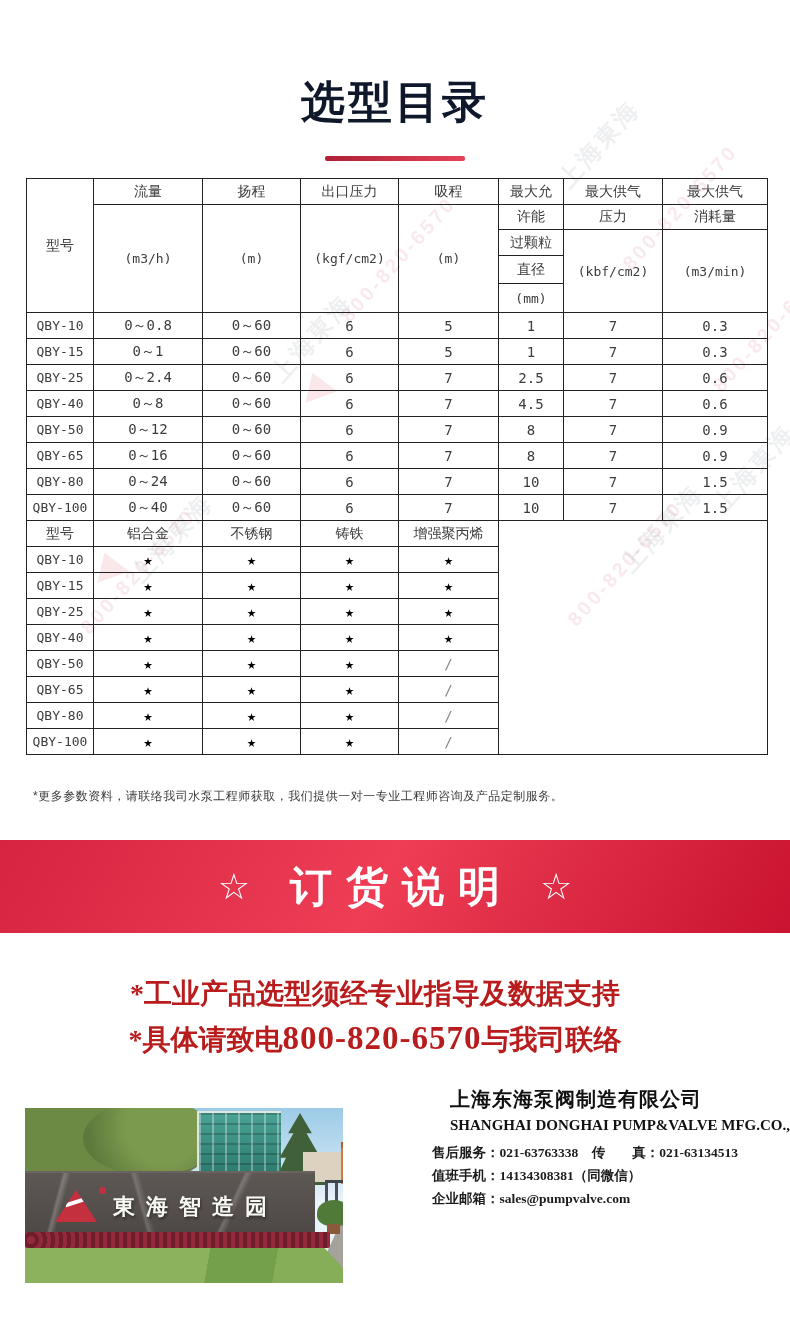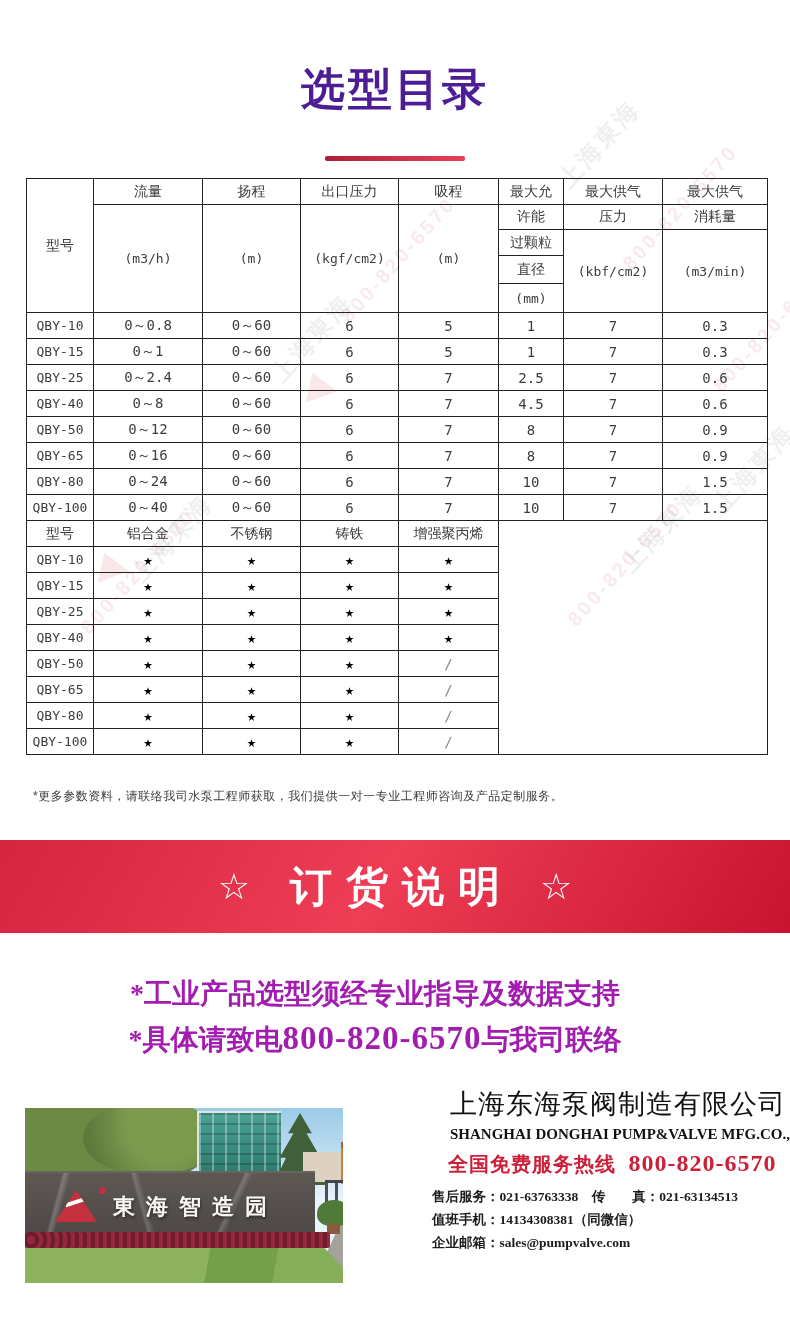--- a/index.html
+++ b/index.html
@@ -8,22 +8,22 @@
   
   #wm-layer{position:absolute;inset:0;z-index:0;pointer-events:none;}
   .wm{position:absolute;transform:rotate(-48deg);white-space:nowrap;font-weight:700;
       letter-spacing:3px;opacity:.13;}
   .wm-cn{font-size:24px;color:#7d8b99;}
   .wm-num{font-size:20px;color:#d4607a;}
   .wm-logo{position:absolute;width:34px;height:26px;background:#e8a8b4;opacity:.28;
       clip-path:polygon(50% 0,100% 100%,0 100%);transform:rotate(-20deg);}
   .layer{position:absolute;z-index:1;}
   
-  .page-title{top:60px;left:0;width:790px;text-align:center;font-size:44px;font-weight:900;
-      color:#4c1d95;letter-spacing:3px;}
+  .page-title{top:73px;left:0;width:790px;text-align:center;font-size:44px;font-weight:900;
+      color:#0f172a;letter-spacing:3px;}
   .title-underline{top:156px;left:325px;width:140px;height:5px;border-radius:2px;
       background:linear-gradient(90deg,#ae2036,#e54258);}
   
   .spec-table-wrap{top:178px;left:26px;}
   table{border-collapse:collapse;table-layout:fixed;width:741px;
       font-family:"DejaVu Sans Mono",monospace;color:#3c3c3c;}
   td{border:1px solid #222;text-align:center;vertical-align:middle;font-size:14px;
       padding:0;overflow:hidden;}
   thead tr.hr1{height:26px;} thead tr.hr2{height:25px;} thead tr.hr3{height:26px;}
   thead tr.hr4{height:28px;} thead tr.hr5{height:29px;}
@@ -35,21 +35,21 @@
   
   .note{top:788px;left:33px;font-size:12px;color:#3a3a3a;letter-spacing:.5px;}
   
   .banner{top:840px;left:0;width:790px;height:93px;display:flex;align-items:center;
       justify-content:center;gap:26px;
       background:linear-gradient(120deg,#d62441 0%,#ee3d55 48%,#c91330 100%);}
   .banner-star{color:#fff;font-size:36px;font-weight:400;line-height:1;}
   .banner-title{color:#fff;font-size:42px;font-weight:900;letter-spacing:14px;
       text-indent:14px;line-height:1;}
   
-  .notice{top:972px;left:0;width:750px;text-align:center;color:#a21caf;
+  .notice{top:972px;left:0;width:750px;text-align:center;color:#b91c1c;
       font-family:"Liberation Serif",serif;font-weight:900;font-size:28px;line-height:44px;}
   .notice .num{font-size:33px;letter-spacing:1px;}
   
   .photo{top:1087px;left:25px;width:318px;height:175px;overflow:hidden;
       background:linear-gradient(180deg,#9ccbe7 0%,#c8e2f3 34%,#e9f3fa 52%);margin-top:21px;}
   .photo *{position:absolute;}
   .ph-cloud{left:58px;top:3px;width:130px;height:15px;border-radius:50%;
       background:rgba(255,255,255,.6);}
   .ph-tree-big{left:-28px;top:-18px;width:215px;height:98px;border-radius:46%;
       background:radial-gradient(circle at 35% 45%,#6d8a44 0 45%,#55703a 75%,#47603196);}
@@ -85,21 +85,21 @@
   .ph-logo-dot{left:74px;top:79px;width:7px;height:7px;border-radius:50%;background:#c5303e;}
   .ph-sign{left:88px;top:84px;font-size:22px;font-weight:700;letter-spacing:11px;
       color:#f8f8f2;text-shadow:1px 2px 3px rgba(0,0,0,.45);white-space:nowrap;}
   .ph-plant{left:292px;top:92px;width:34px;height:26px;border-radius:50% 50% 40% 40%;
       background:#4f7a38;}
   .ph-pot{left:302px;top:116px;width:13px;height:10px;background:#8a5a3a;}
   .ph-flowers{left:0;top:124px;width:305px;height:16px;border-radius:2px;
       background:repeating-radial-gradient(circle at 6px 8px,#93293a 0 4px,#6f1d2c 4px 8px);}
   
   .footer-info{top:1086px;left:432px;width:352px;color:#111;}
-  .company-cn{font-size:27px;font-weight:400;letter-spacing:1px;margin-left:18px;
+  .company-cn{font-size:20px;font-weight:700;letter-spacing:1px;margin-left:18px;
       white-space:nowrap;}
   .company-en{font-family:"Liberation Serif",serif;font-size:15px;font-weight:700;
       margin:4px 0 0 18px;white-space:nowrap;}
   .hotline{margin:7px 0 0 16px;color:#cc1f38;white-space:nowrap;}
   .hotline-label{font-size:20px;font-weight:900;letter-spacing:1px;}
   .hotline-number{font-family:"Liberation Serif",serif;font-size:24px;font-weight:900;
       letter-spacing:1px;margin-left:8px;}
   .details{margin-top:7px;font-family:"Liberation Serif",serif;font-weight:700;
       font-size:13.5px;color:#1c1c1c;line-height:23px;}
   .detail-line{white-space:nowrap;}
@@ -351,24 +351,20 @@
     <span class="ph-logo-dot"></span>
     <span class="ph-sign">東海智造园</span>
     <span class="ph-plant"></span>
     <span class="ph-pot"></span>
     <span class="ph-flowers"></span>
   </div>
 
   <div class="layer footer-info">
     <div class="company-cn">上海东海泵阀制造有限公司</div>
     <div class="company-en">SHANGHAI DONGHAI PUMP&amp;VALVE MFG.CO.,LTD.</div>
-    <div class="hotline">
-      <span class="hotline-label">全国免费服务热线</span>
-      <span class="hotline-number">800-820-6570</span>
-    </div>
     <div class="details">
       <div class="detail-line">售后服务：021-63763338　传　　真：021-63134513</div>
       <div class="detail-line">值班手机：14134308381（同微信）</div>
       <div class="detail-line">企业邮箱：sales@pumpvalve.com</div>
     </div>
   </div>
 
 </div>
 
 </body></html>

